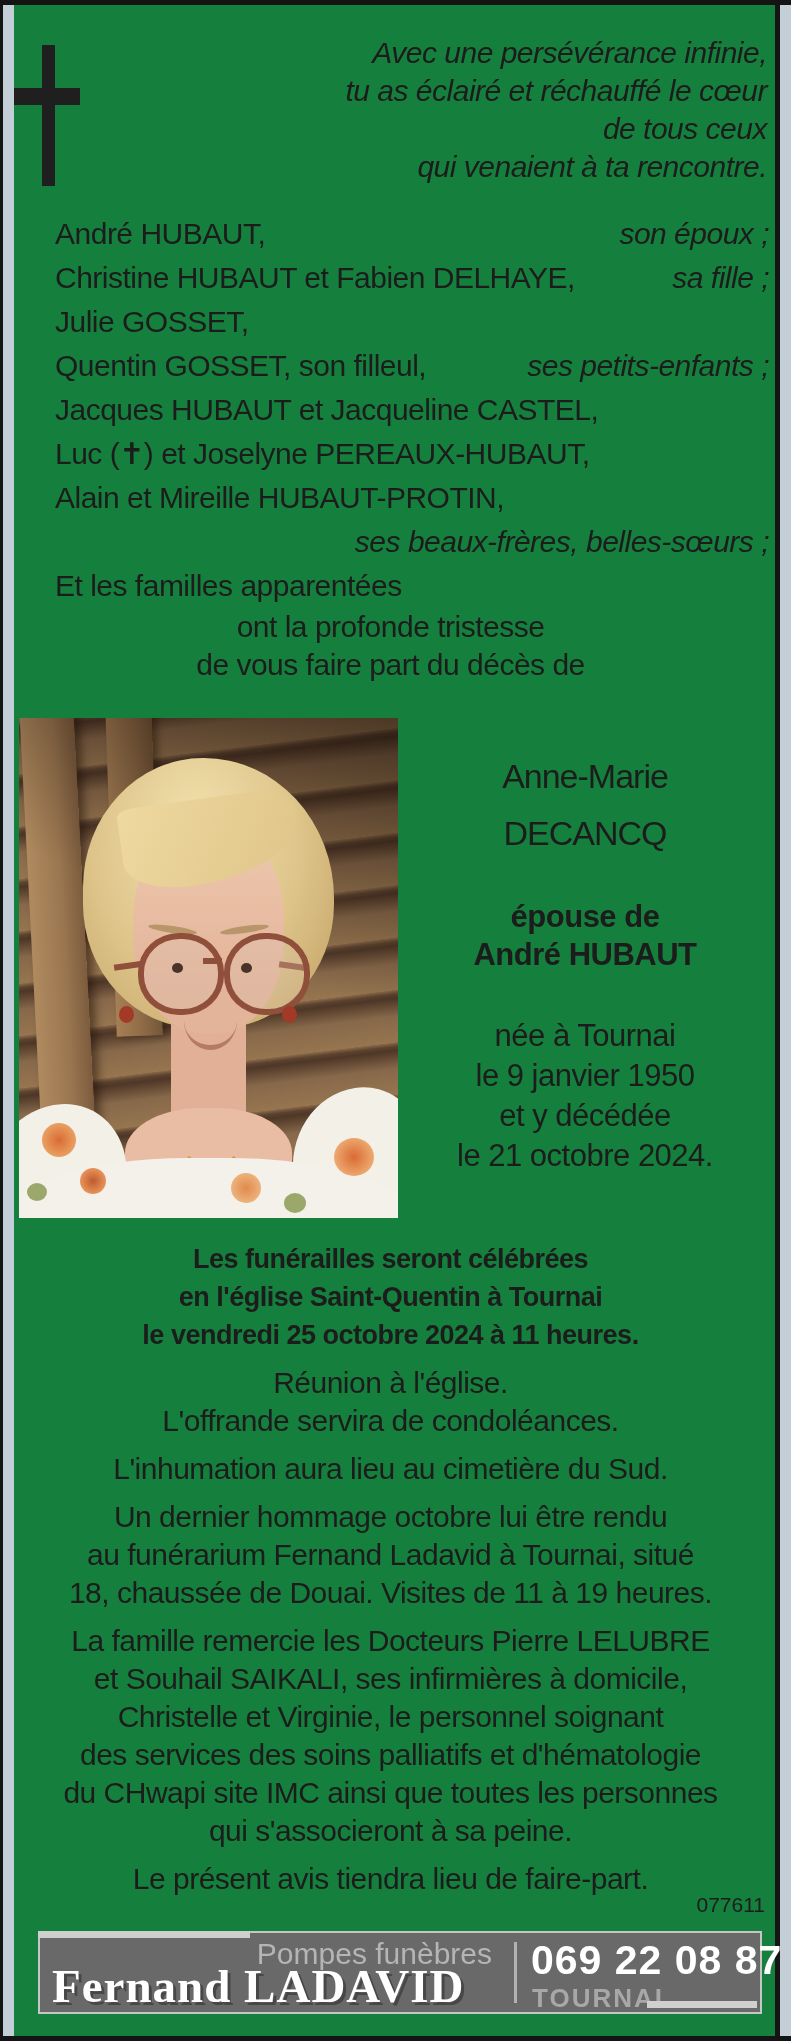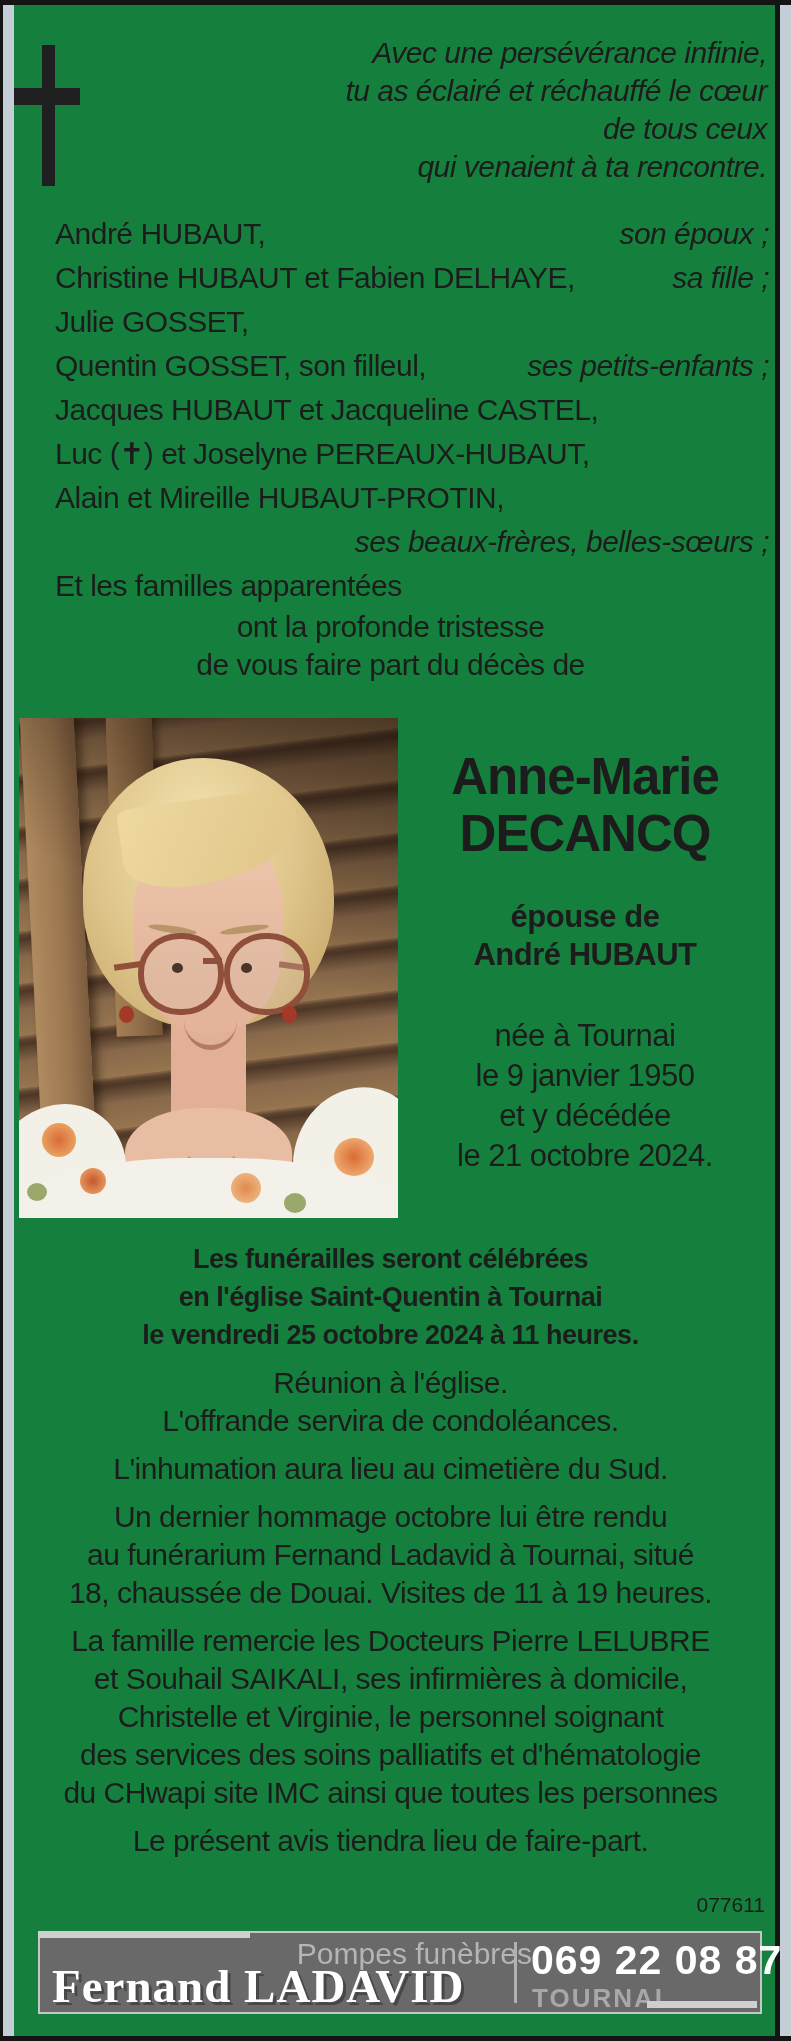--- a/index.html
+++ b/index.html
@@ -80,39 +80,39 @@
   .flower{border-radius:50%;}
   .f1{left:6%;top:81%;width:34px;height:34px;background:radial-gradient(circle,#d96b35,#e9a062 70%);}
   .f2{left:16%;top:90%;width:26px;height:26px;background:radial-gradient(circle,#c05a2e,#e8935a 70%);}
   .f3{left:56%;top:91%;width:30px;height:30px;background:radial-gradient(circle,#e08a4e,#edb27c 70%);}
   .f4{left:83%;top:84%;width:40px;height:38px;background:radial-gradient(circle,#d96b35,#eda86e 70%);}
   .f5{left:70%;top:95%;width:22px;height:20px;background:#9aa86b;}
   .f6{left:2%;top:93%;width:20px;height:18px;background:#9aa86b;}
 
   
   .deceased{position:absolute;left:402px;top:748px;width:366px;text-align:center;}
-  .big-name{font-size:51px;font-weight:bold;line-height:57px;letter-spacing:-1px;text-align:center;}
+  .big-name{font-size:34px;font-weight:normal;line-height:57px;letter-spacing:-1px;text-align:center;}
   .spouse{margin-top:36px;font-size:31px;font-weight:bold;line-height:38px;letter-spacing:-0.5px;}
   .life{margin-top:42px;font-size:31px;line-height:40px;letter-spacing:-0.5px;}
 
   
   .main-col{position:absolute;left:14px;right:24px;top:1240px;text-align:center;
     font-size:30px;line-height:38px;letter-spacing:-0.5px;}
   .main-col .bold{font-size:27px;font-weight:bold;}
   .main-col .para{margin-top:10px;}
 
   .permit{position:absolute;right:26px;top:1893px;font-size:21px;letter-spacing:0;}
 
   
   .banner{position:absolute;left:38px;top:1931px;width:724px;height:83px;
     background:#696969;border:2px solid #c6c6c6;box-sizing:border-box;}
   .banner-deco-top{position:absolute;left:-2px;top:-2px;width:212px;height:7px;background:#cfcfcf;}
   .banner-deco-bottom{position:absolute;right:3px;bottom:4px;width:110px;height:7px;background:#cfcfcf;}
   .tagline{position:absolute;left:0;top:4px;width:452px;text-align:right;color:#b5b5b5;
-    font-size:30px;letter-spacing:0;padding-left:40px;}
+    font-size:30px;letter-spacing:0;}
   .company{position:absolute;left:12px;top:26px;font-family:"Liberation Serif","DejaVu Serif",serif;
     font-weight:bold;font-size:47px;color:#ffffff;letter-spacing:1px;text-shadow:3px 3px 0 #474747;}
   .divider{position:absolute;left:474px;top:9px;width:3px;height:61px;background:#b2b2b2;}
   .phone{position:absolute;left:491px;top:4px;font-size:41px;font-weight:bold;color:#ffffff;
     letter-spacing:1px;white-space:nowrap;}
   .city{position:absolute;left:492px;top:50px;font-size:26px;font-weight:bold;color:#a8a8a8;
     letter-spacing:2px;}
 </style>
 </head>
 <body>
@@ -246,20 +246,21 @@
       <div>Un dernier hommage octobre lui être rendu</div>
       <div>au funérarium Fernand Ladavid à Tournai, situé</div>
       <div>18, chaussée de Douai. Visites de 11 à 19 heures.</div>
     </div>
     <div class="para">
       <div>La famille remercie les Docteurs Pierre LELUBRE</div>
       <div>et Souhail SAIKALI, ses infirmières à domicile,</div>
       <div>Christelle et Virginie, le personnel soignant</div>
       <div>des services des soins palliatifs et d'hématologie</div>
       <div>du CHwapi site IMC ainsi que toutes les personnes</div>
+      <div>qui s'associeront à sa peine.</div>
     </div>
     <div class="para">Le présent avis tiendra lieu de faire-part.</div>
   </div>
 
   <div class="permit">077611</div>
 
   <div class="banner">
     <div class="banner-deco-top"></div>
     <div class="tagline">Pompes funèbres</div>
     <div class="company">Fernand LADAVID</div>

